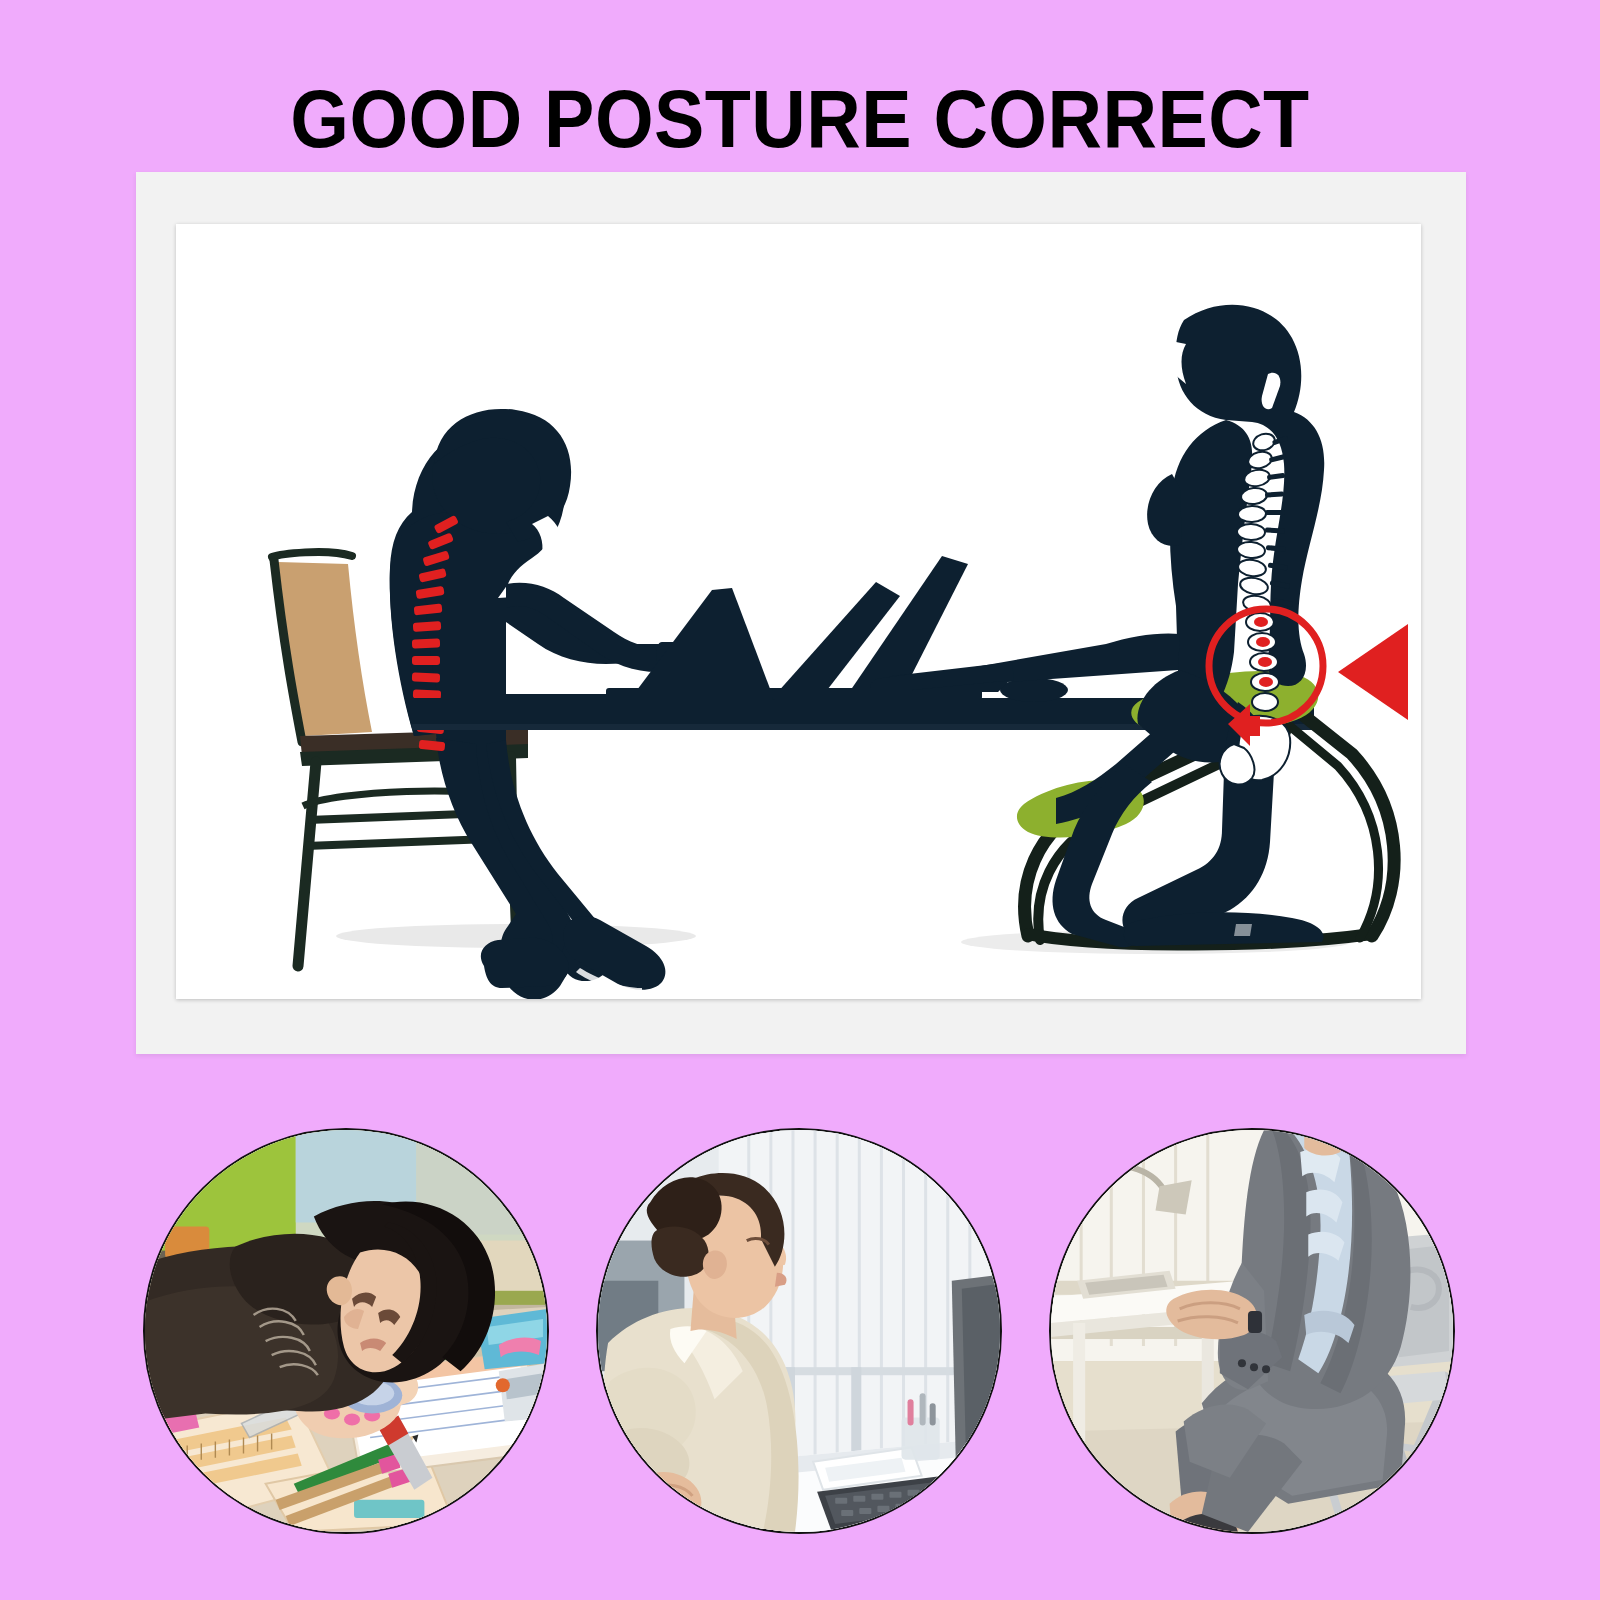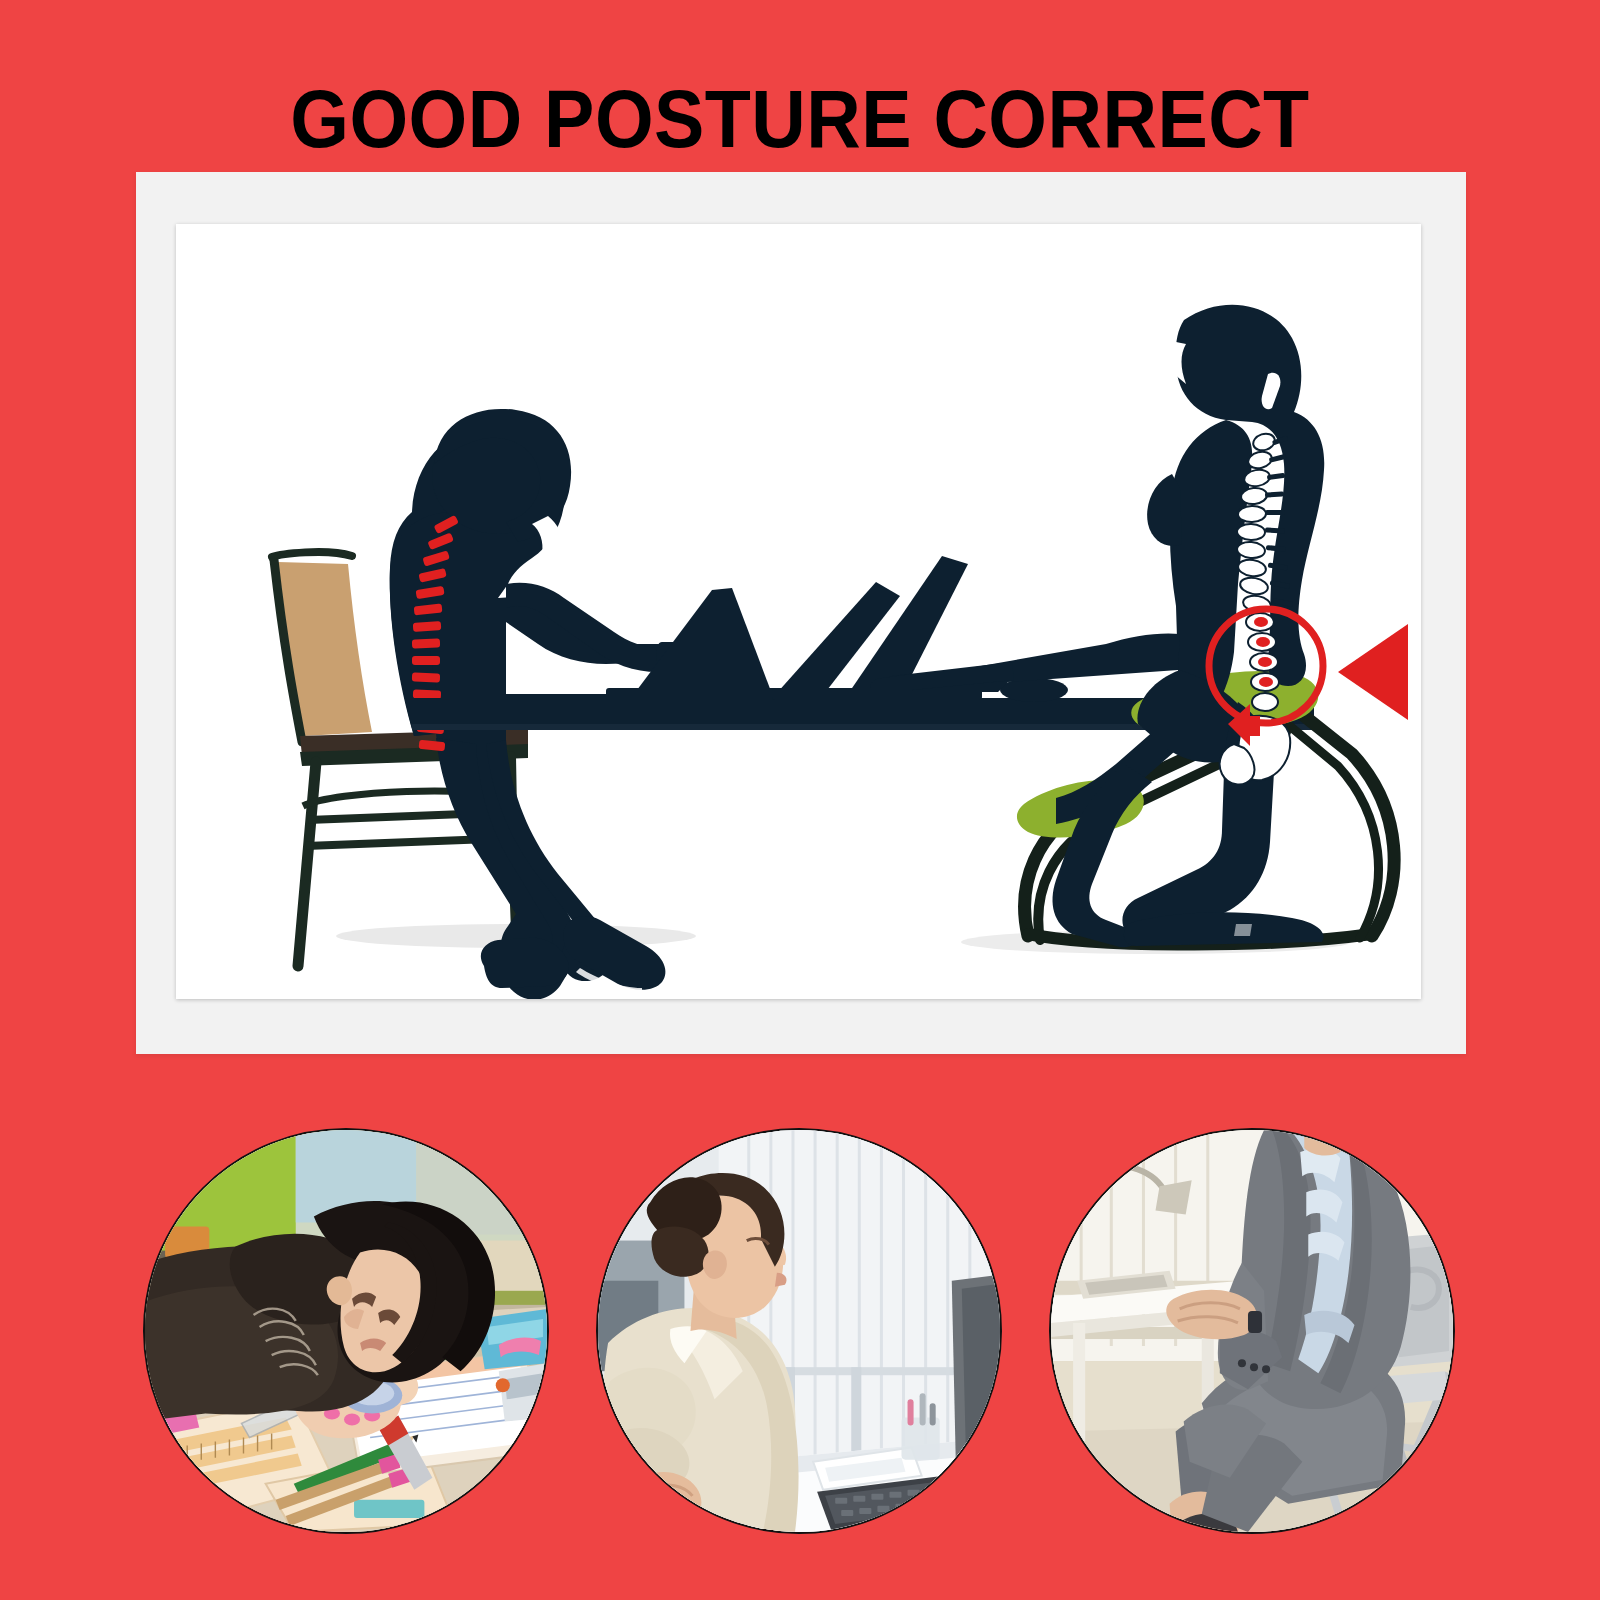--- a/index.html
+++ b/index.html
@@ -6,21 +6,21 @@
   html, body {
     margin: 0; padding: 0;
     width: 1600px; height: 1600px;
     background: #ffffff;
     font-family: "Liberation Sans", sans-serif;
     overflow: hidden;
   }
   #page {
     position: relative;
     width: 1600px; height: 1600px;
-    background: #ef4444;
+    background: #f0abfc;
   }
 
   
   #title {
     position: absolute;
     left: 0; top: 16px;
     width: 1600px;
     text-align: center;
     font-size: 82px;
     line-height: 96px;

